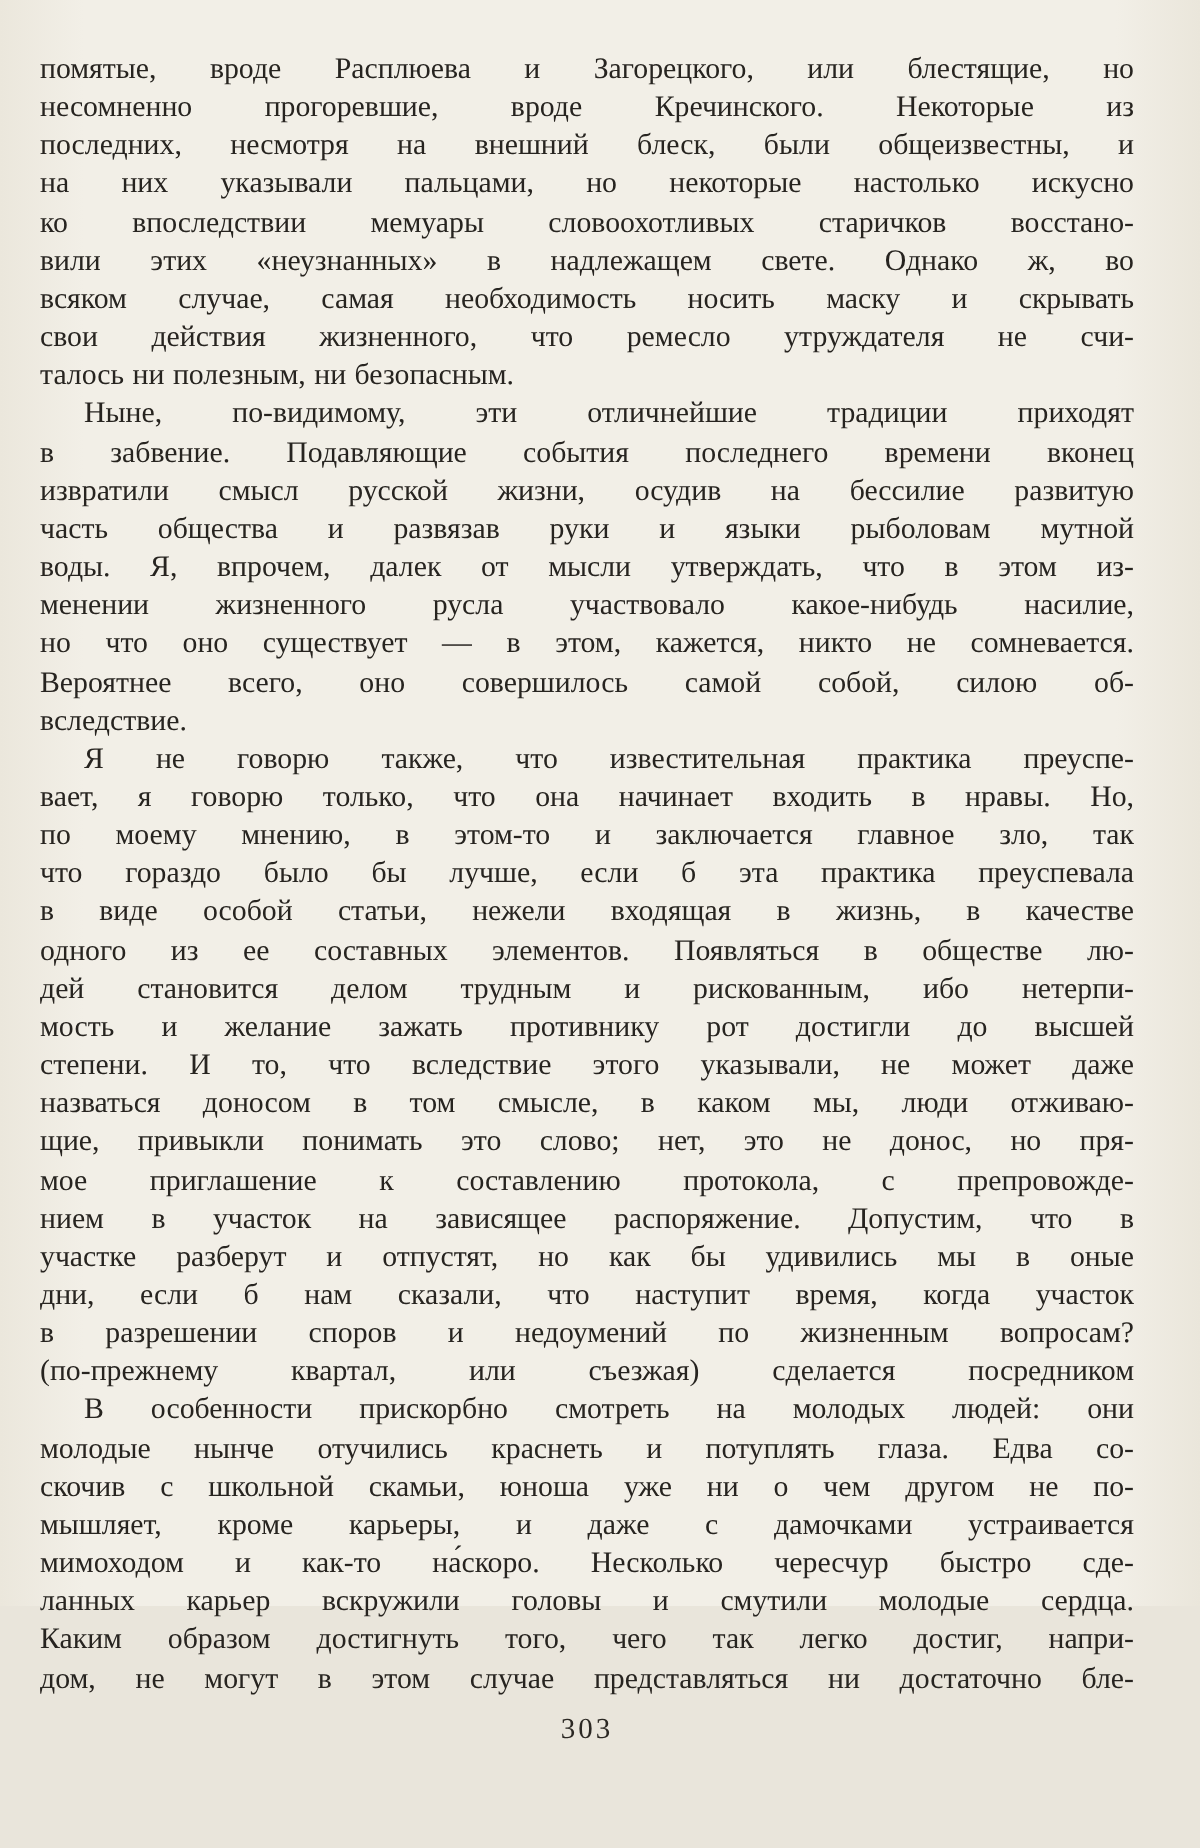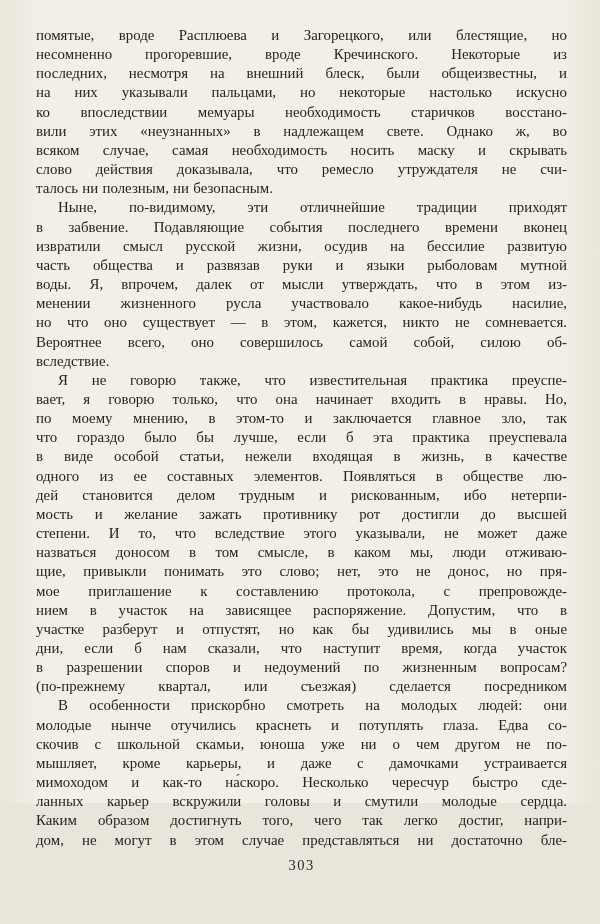--- a/index.html
+++ b/index.html
@@ -4,21 +4,21 @@
 <style>
   html,body{margin:0;padding:0}
   body{
     width:600px;height:924px;overflow:hidden;
     background:#e9e5db;
     font-family:"Liberation Serif","DejaVu Serif",serif;
   }
   .page{
     box-sizing:border-box;
     width:600px;height:803px;
-    padding:26px 33px 0 36px;
+    padding:26px 33px 0 20px;
     background:linear-gradient(90deg,#ebe7dc 0%,#f2efe7 7%,#f2efe7 93%,#eae6db 100%);
     color:#272420;
   }
   .text-block{width:100%}
   .line{
     font-size:14.9px;
     line-height:19.15px;
     text-align:justify;
     text-align-last:justify;
     word-spacing:0.5px;
@@ -35,24 +35,24 @@
 </style>
 </head>
 <body>
 
 <div class="page">
   <div class="text-block">
       <div class="line">помятые, вроде Расплюева и Загорецкого, или блестящие, но</div>
       <div class="line">несомненно прогоревшие, вроде Кречинского. Некоторые из</div>
       <div class="line">последних, несмотря на внешний блеск, были общеизвестны, и</div>
       <div class="line">на них указывали пальцами, но некоторые настолько искусно</div>
-      <div class="line">ко впоследствии мемуары необходимость старичков восстано-</div>
+      <div class="line">ко впоследствии мемуары словоохотливых старичков восстано-</div>
       <div class="line">вили этих «неузнанных» в надлежащем свете. Однако ж, во</div>
       <div class="line">всяком случае, самая необходимость носить маску и скрывать</div>
-      <div class="line">слово действия доказывала, что ремесло утруждателя не счи-</div>
+      <div class="line">свои действия жизненного, что ремесло утруждателя не счи-</div>
       <div class="line end">талось ни полезным, ни безопасным.</div>
       <div class="line indent">Ныне, по-видимому, эти отличнейшие традиции приходят</div>
       <div class="line">в забвение. Подавляющие события последнего времени вконец</div>
       <div class="line">извратили смысл русской жизни, осудив на бессилие развитую</div>
       <div class="line">часть общества и развязав руки и языки рыболовам мутной</div>
       <div class="line">воды. Я, впрочем, далек от мысли утверждать, что в этом из-</div>
       <div class="line">менении жизненного русла участвовало какое-нибудь насилие,</div>
       <div class="line">но что оно существует — в этом, кажется, никто не сомневается.</div>
       <div class="line">Вероятнее всего, оно совершилось самой собой, силою об-</div>
       <div class="line end">вследствие.</div>

